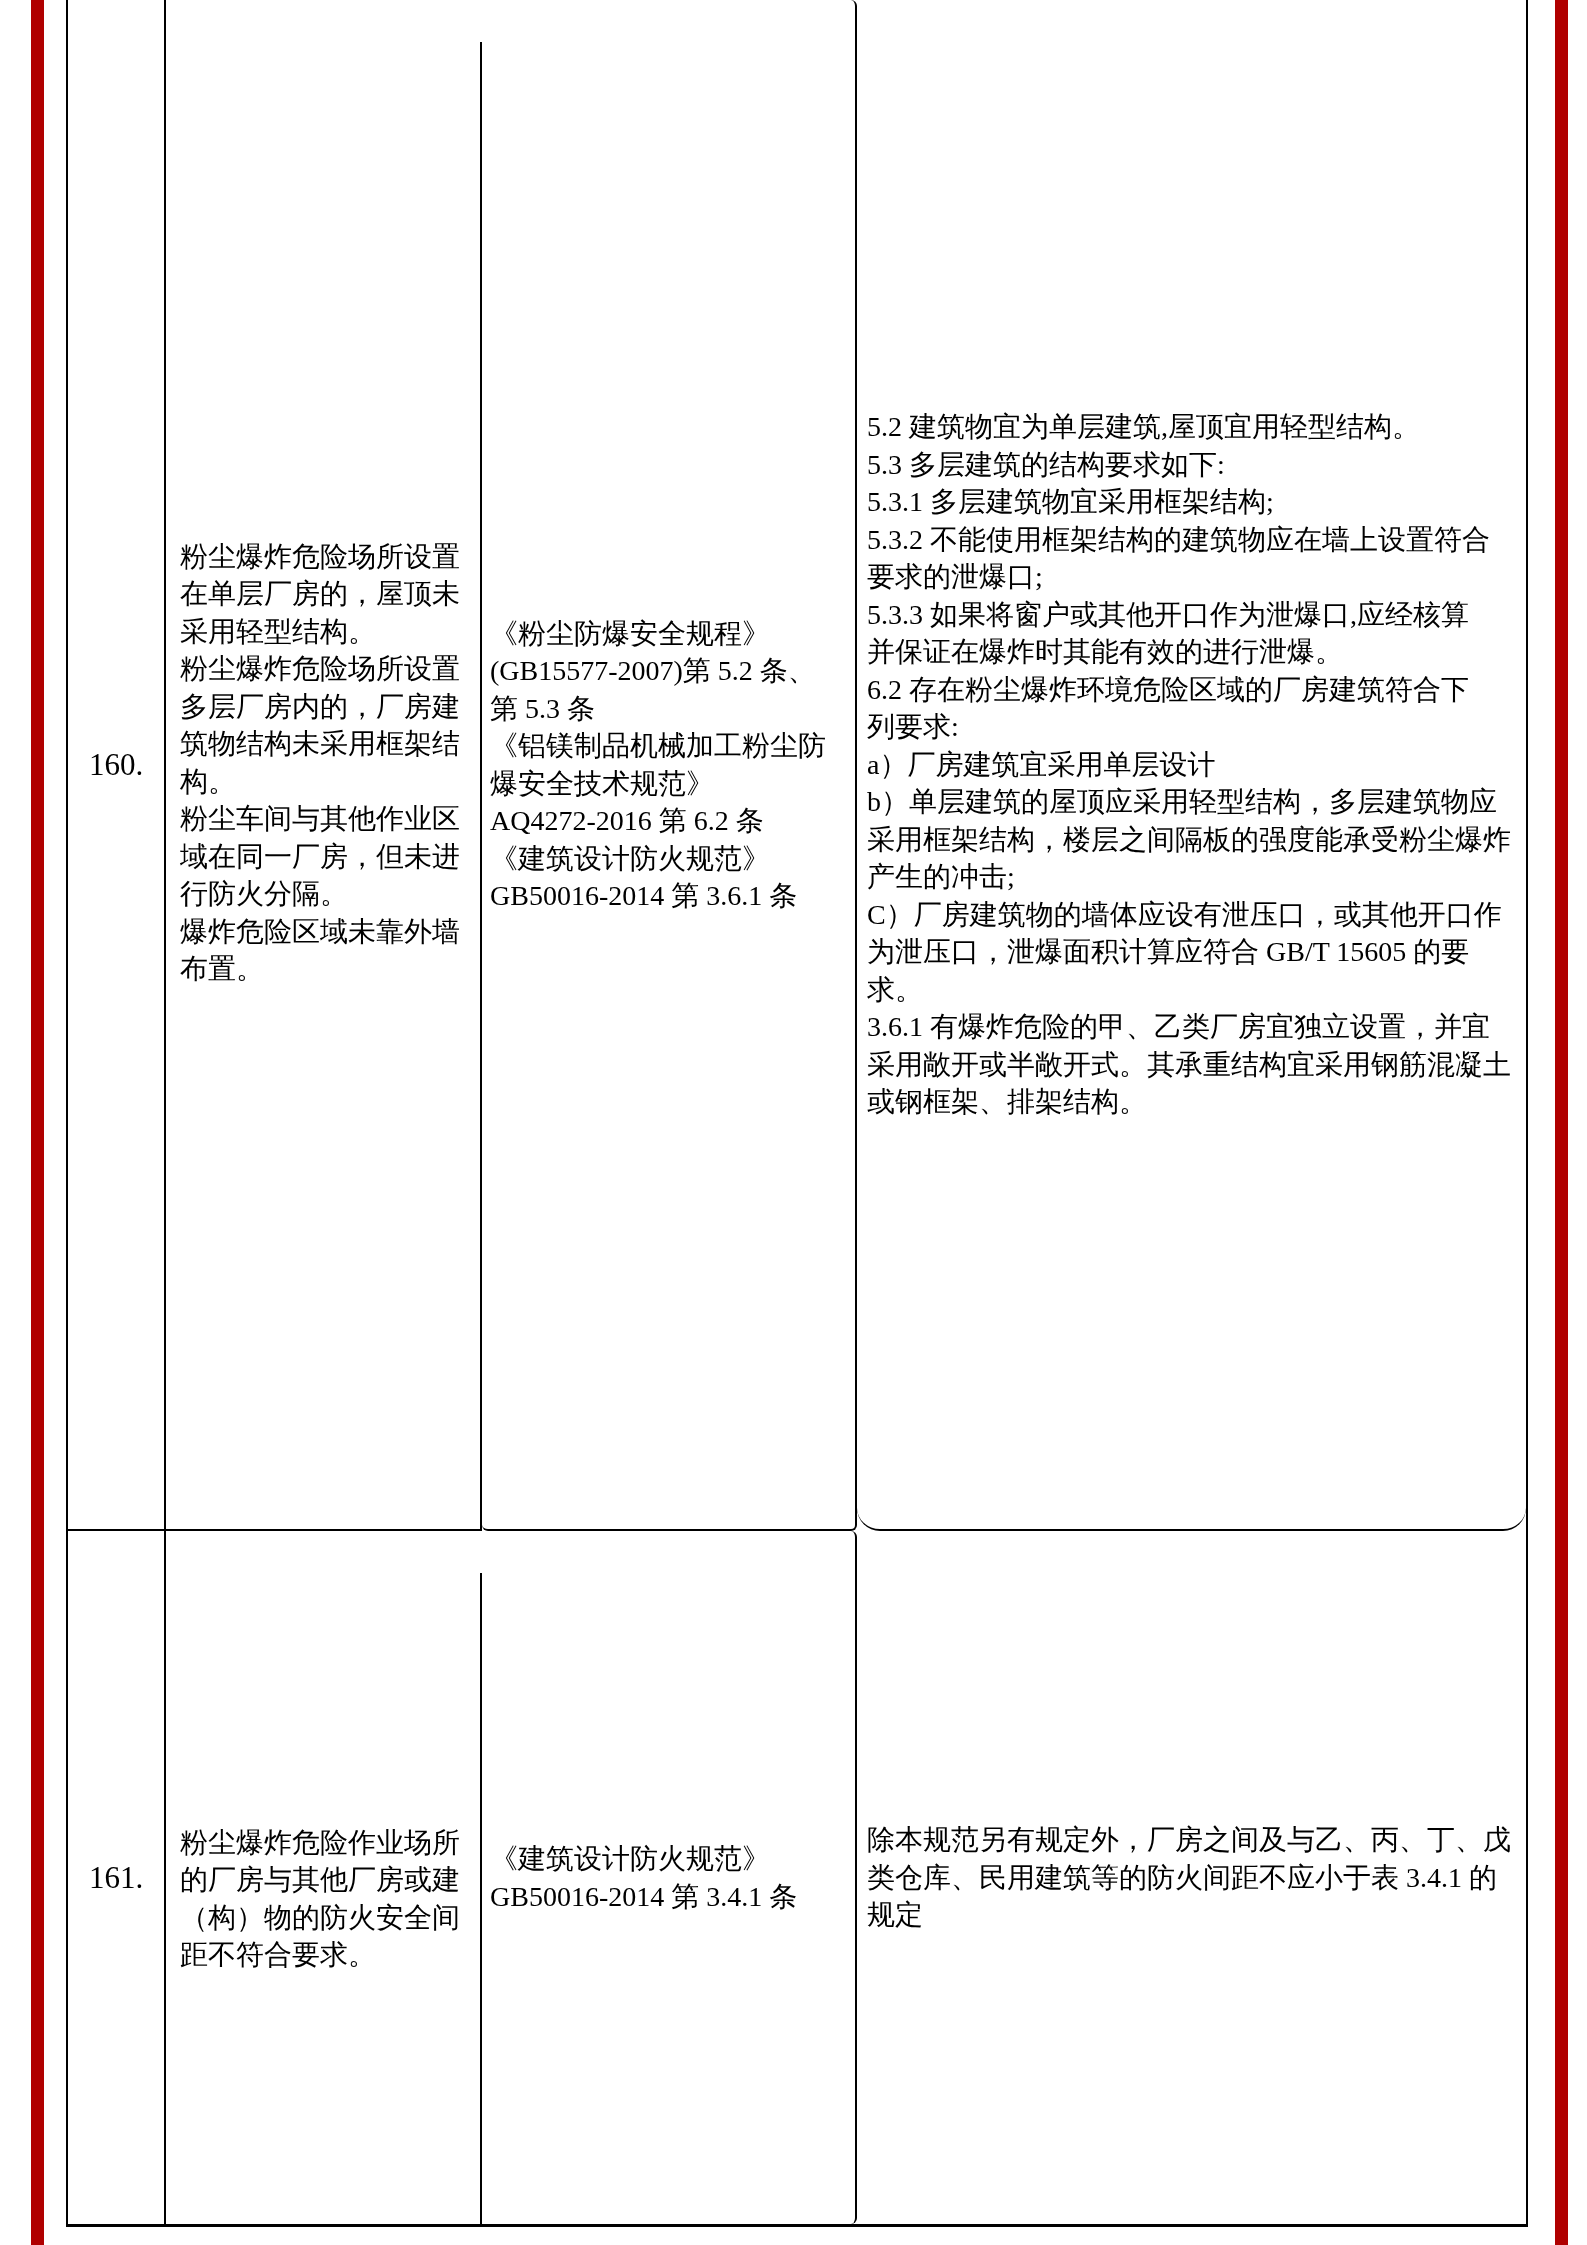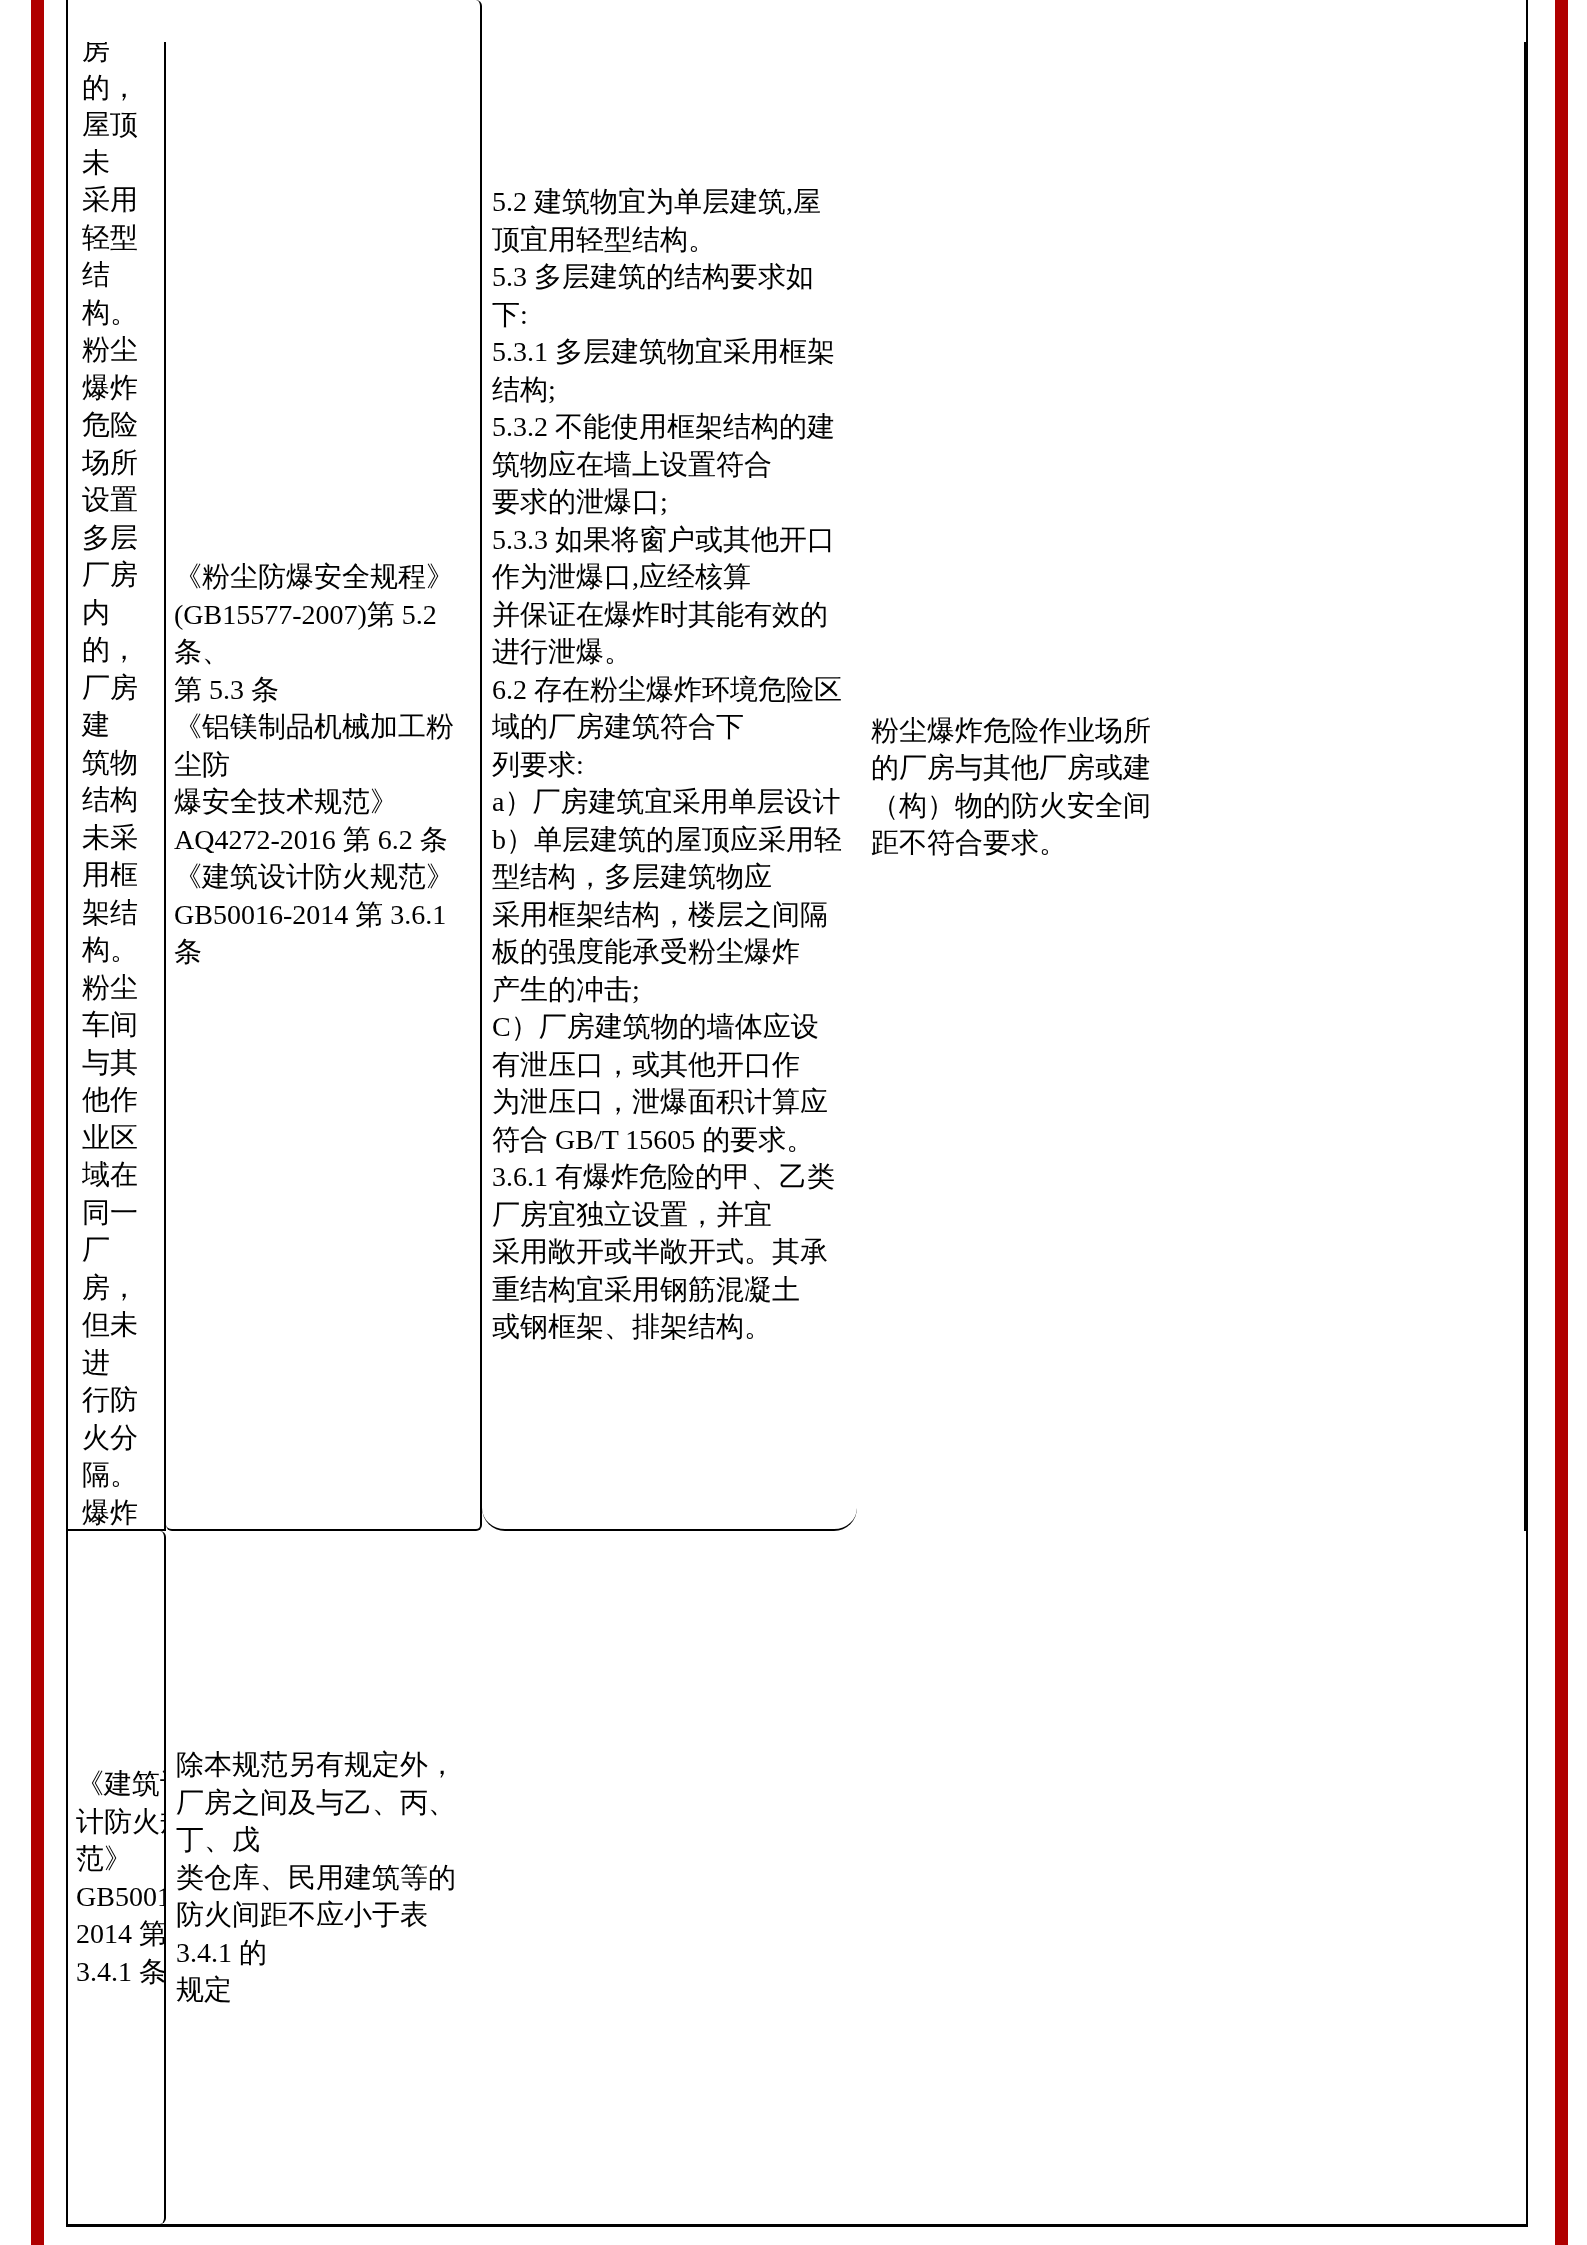--- a/index.html
+++ b/index.html
@@ -64,20 +64,23 @@
   .nudge-up      { margin-bottom: 46px; }
 </style>
 </head>
 <body>
 
 <div class="red-bar left" style="background: rgb(176, 0, 0);"></div>
 <div class="red-bar right" style="background: rgb(176, 0, 0);"></div>
 
 <div class="reg-table">
 
+  <div class="cell num-cell row-first">
+    <span class="num">160.</span>
+  </div>
   <div class="cell hazard-cell row-first">
     <div class="txt nudge-up">粉尘爆炸危险场所设置
 在单层厂房的，屋顶未
 采用轻型结构。
 粉尘爆炸危险场所设置
 多层厂房内的，厂房建
 筑物结构未采用框架结
 构。
 粉尘车间与其他作业区
 域在同一厂房，但未进
@@ -109,20 +112,23 @@
 b）单层建筑的屋顶应采用轻型结构，多层建筑物应
 采用框架结构，楼层之间隔板的强度能承受粉尘爆炸
 产生的冲击;
 C）厂房建筑物的墙体应设有泄压口，或其他开口作
 为泄压口，泄爆面积计算应符合 GB/T 15605 的要求。
 3.6.1 有爆炸危险的甲、乙类厂房宜独立设置，并宜
 采用敞开或半敞开式。其承重结构宜采用钢筋混凝土
 或钢框架、排架结构。</div>
   </div>
 
+  <div class="cell num-cell">
+    <span class="num">161.</span>
+  </div>
   <div class="cell hazard-cell">
     <div class="txt">粉尘爆炸危险作业场所
 的厂房与其他厂房或建
 （构）物的防火安全间
 距不符合要求。</div>
   </div>
   <div class="cell basis-cell">
     <div class="txt">《建筑设计防火规范》
 GB50016-2014 第 3.4.1 条</div>
   </div>

